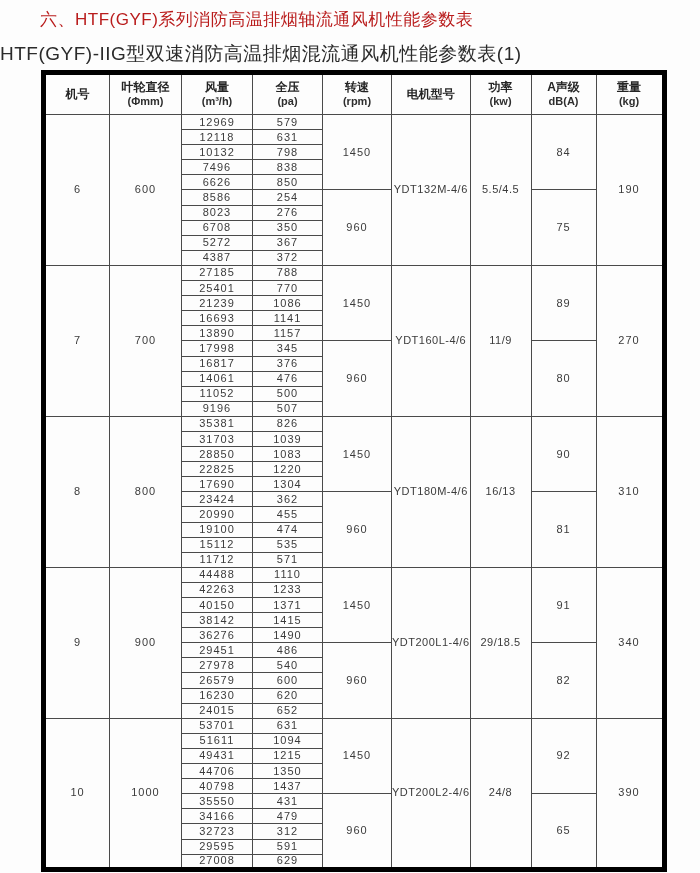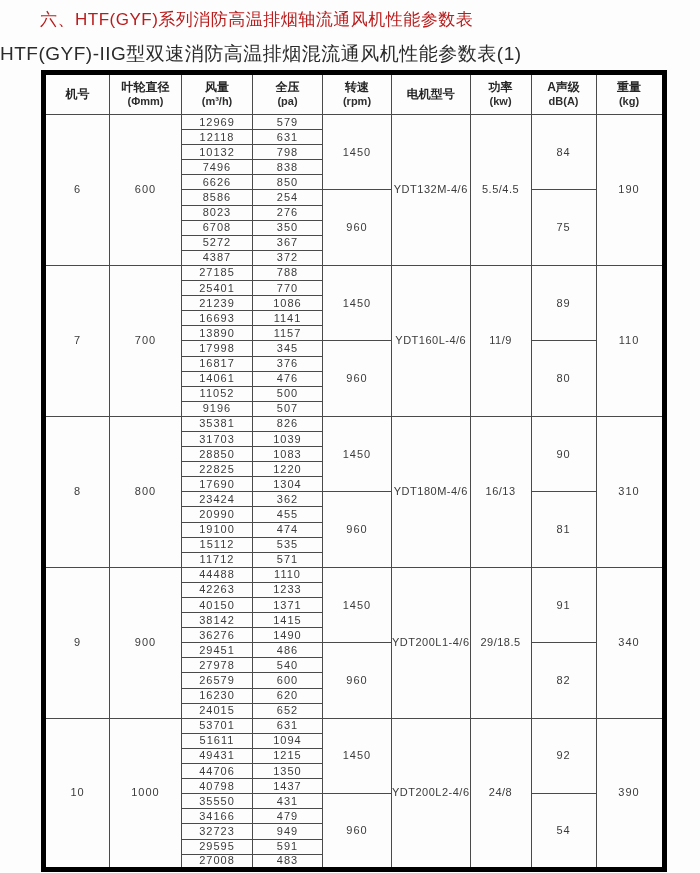--- a/index.html
+++ b/index.html
@@ -186,21 +186,21 @@
         </tr>
         <tr>
           <td rowspan="10">7</td>
           <td rowspan="10">700</td>
           <td>27185</td>
           <td>788</td>
           <td rowspan="5">1450</td>
           <td rowspan="10" class="wide">YDT160L-4/6</td>
           <td rowspan="10" class="wide">11/9</td>
           <td rowspan="5">89</td>
-          <td rowspan="10">110</td>
+          <td rowspan="10">270</td>
         </tr>
         <tr>
           <td>25401</td>
           <td>770</td>
         </tr>
         <tr>
           <td>21239</td>
           <td>1086</td>
         </tr>
         <tr>
@@ -355,33 +355,33 @@
           <td>1350</td>
         </tr>
         <tr>
           <td>40798</td>
           <td>1437</td>
         </tr>
         <tr>
           <td>35550</td>
           <td>431</td>
           <td rowspan="5">960</td>
-          <td rowspan="5">54</td>
+          <td rowspan="5">65</td>
         </tr>
         <tr>
           <td>34166</td>
           <td>479</td>
         </tr>
         <tr>
           <td>32723</td>
-          <td>949</td>
+          <td>312</td>
         </tr>
         <tr>
           <td>29595</td>
           <td>591</td>
         </tr>
         <tr>
           <td>27008</td>
-          <td>483</td>
+          <td>629</td>
         </tr>
       </tbody>
   </table>
 </div>
 
 </body></html>

